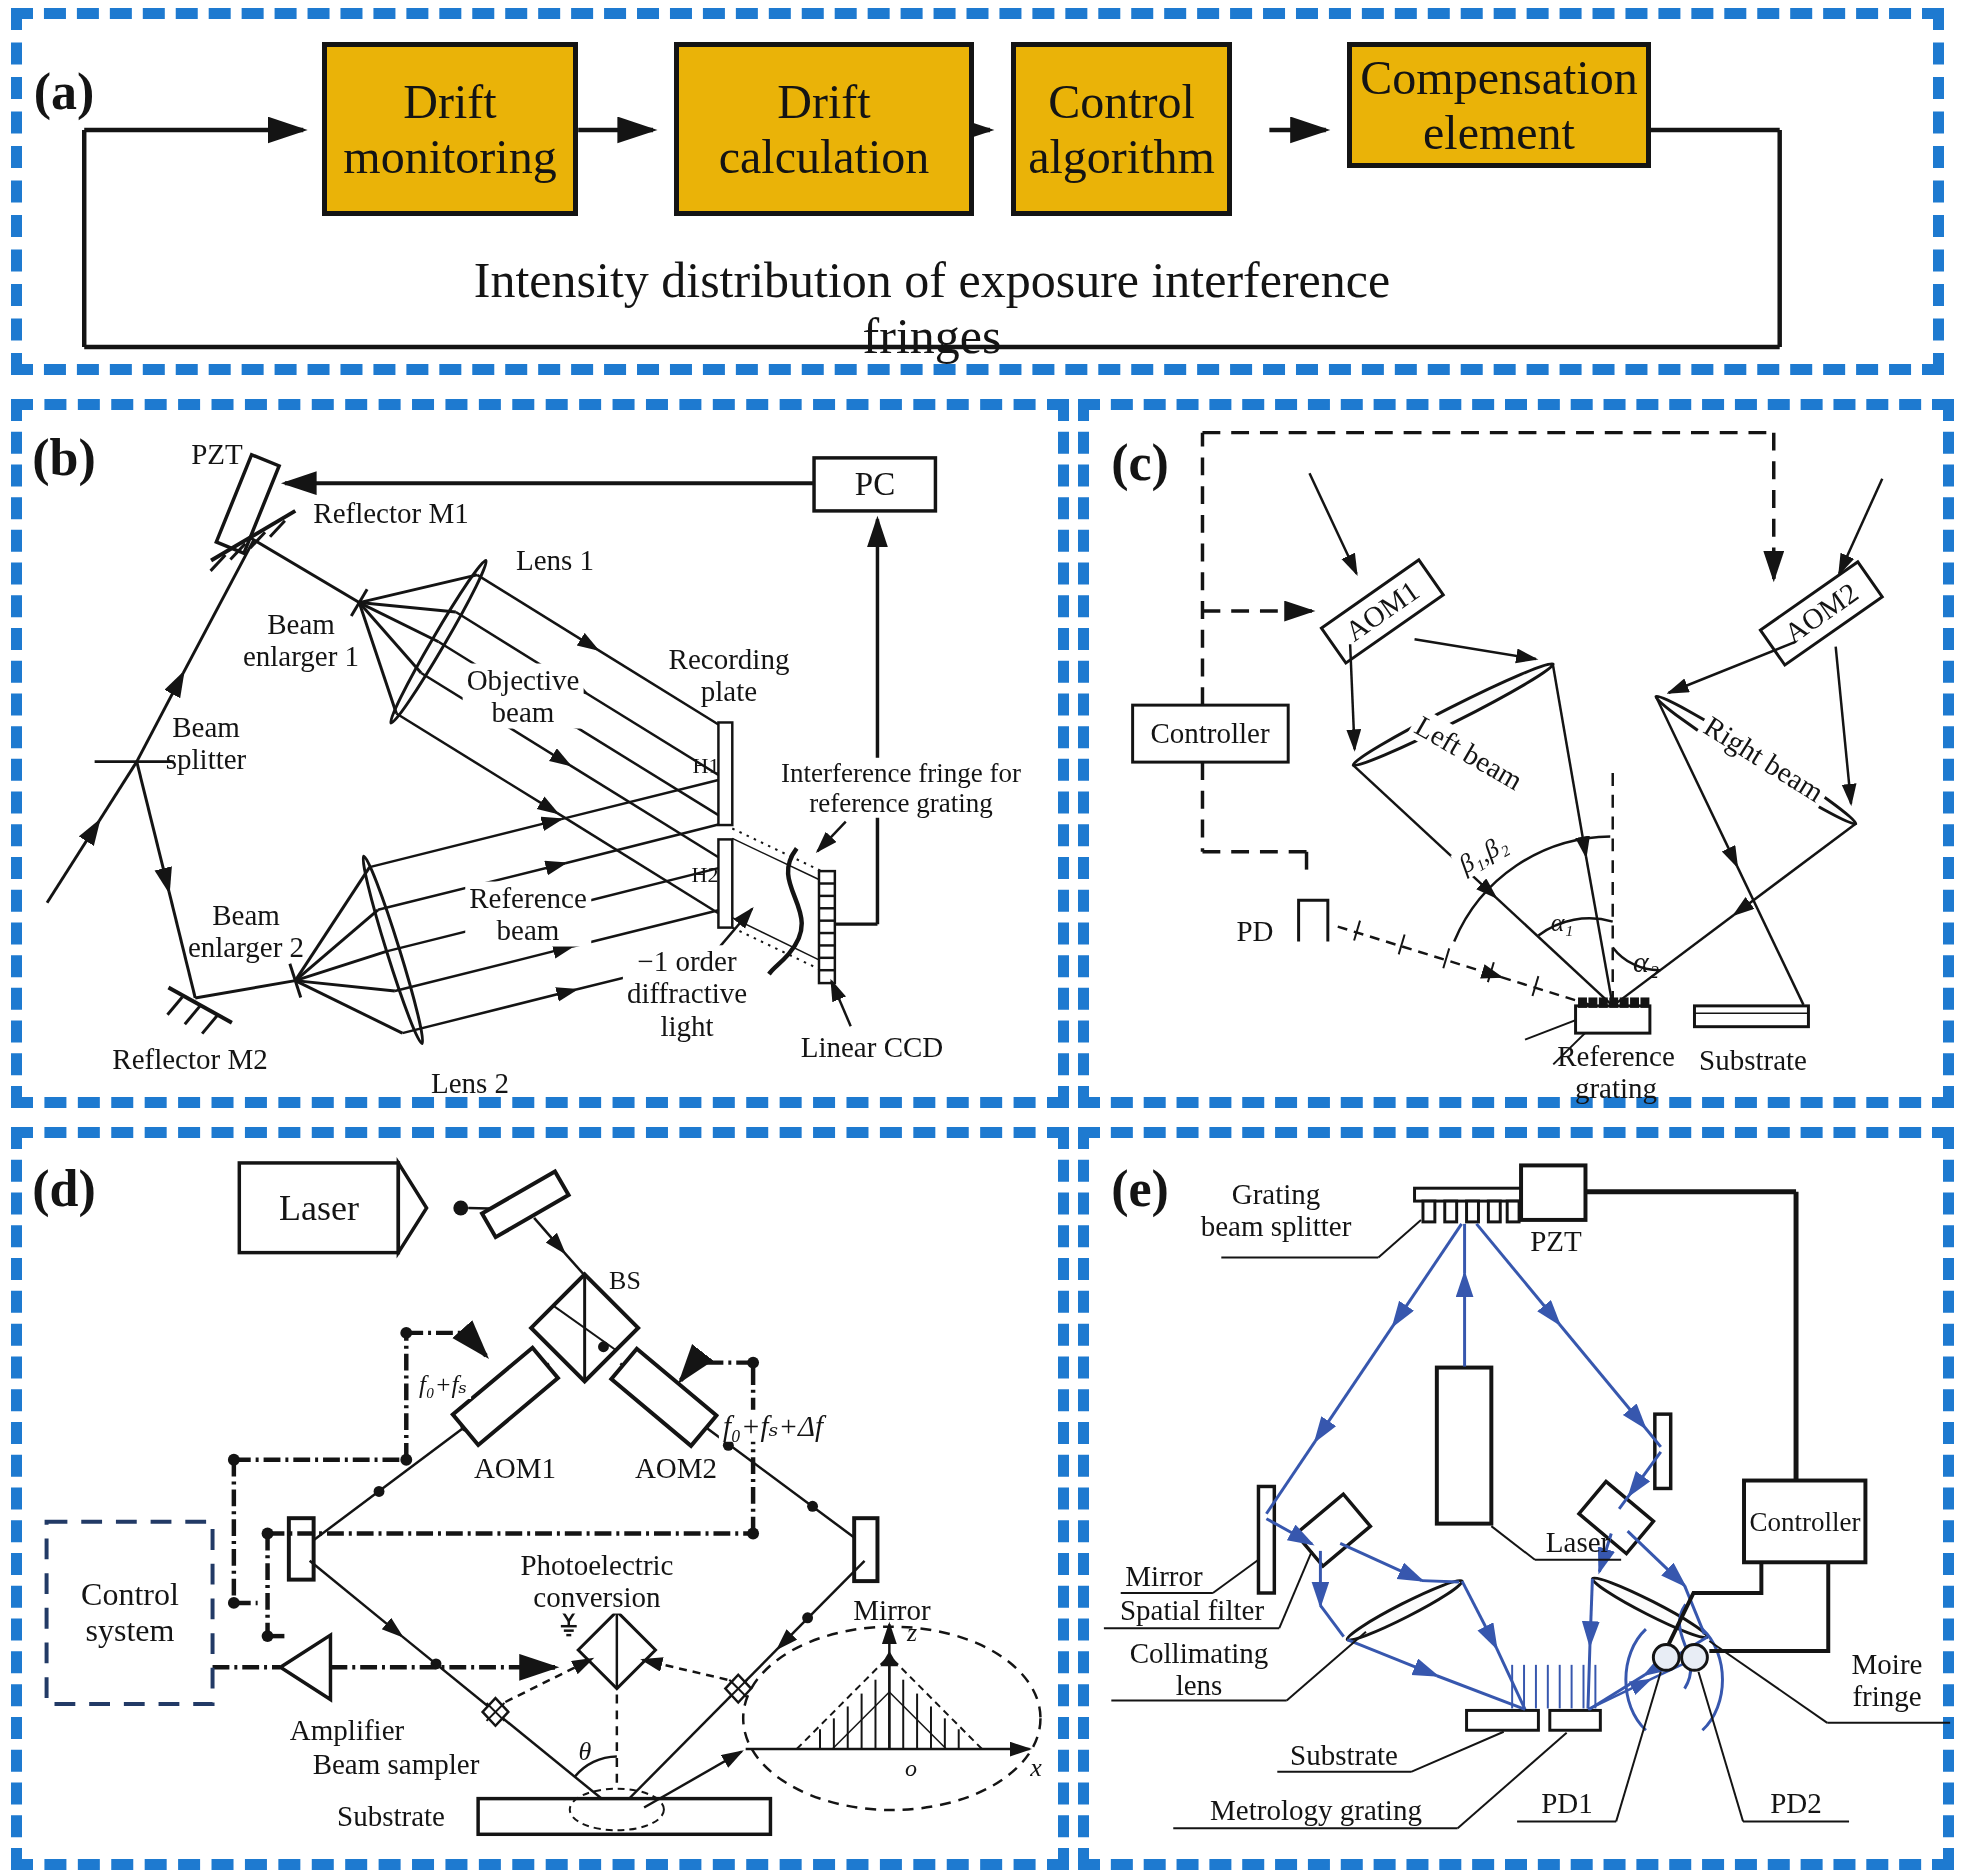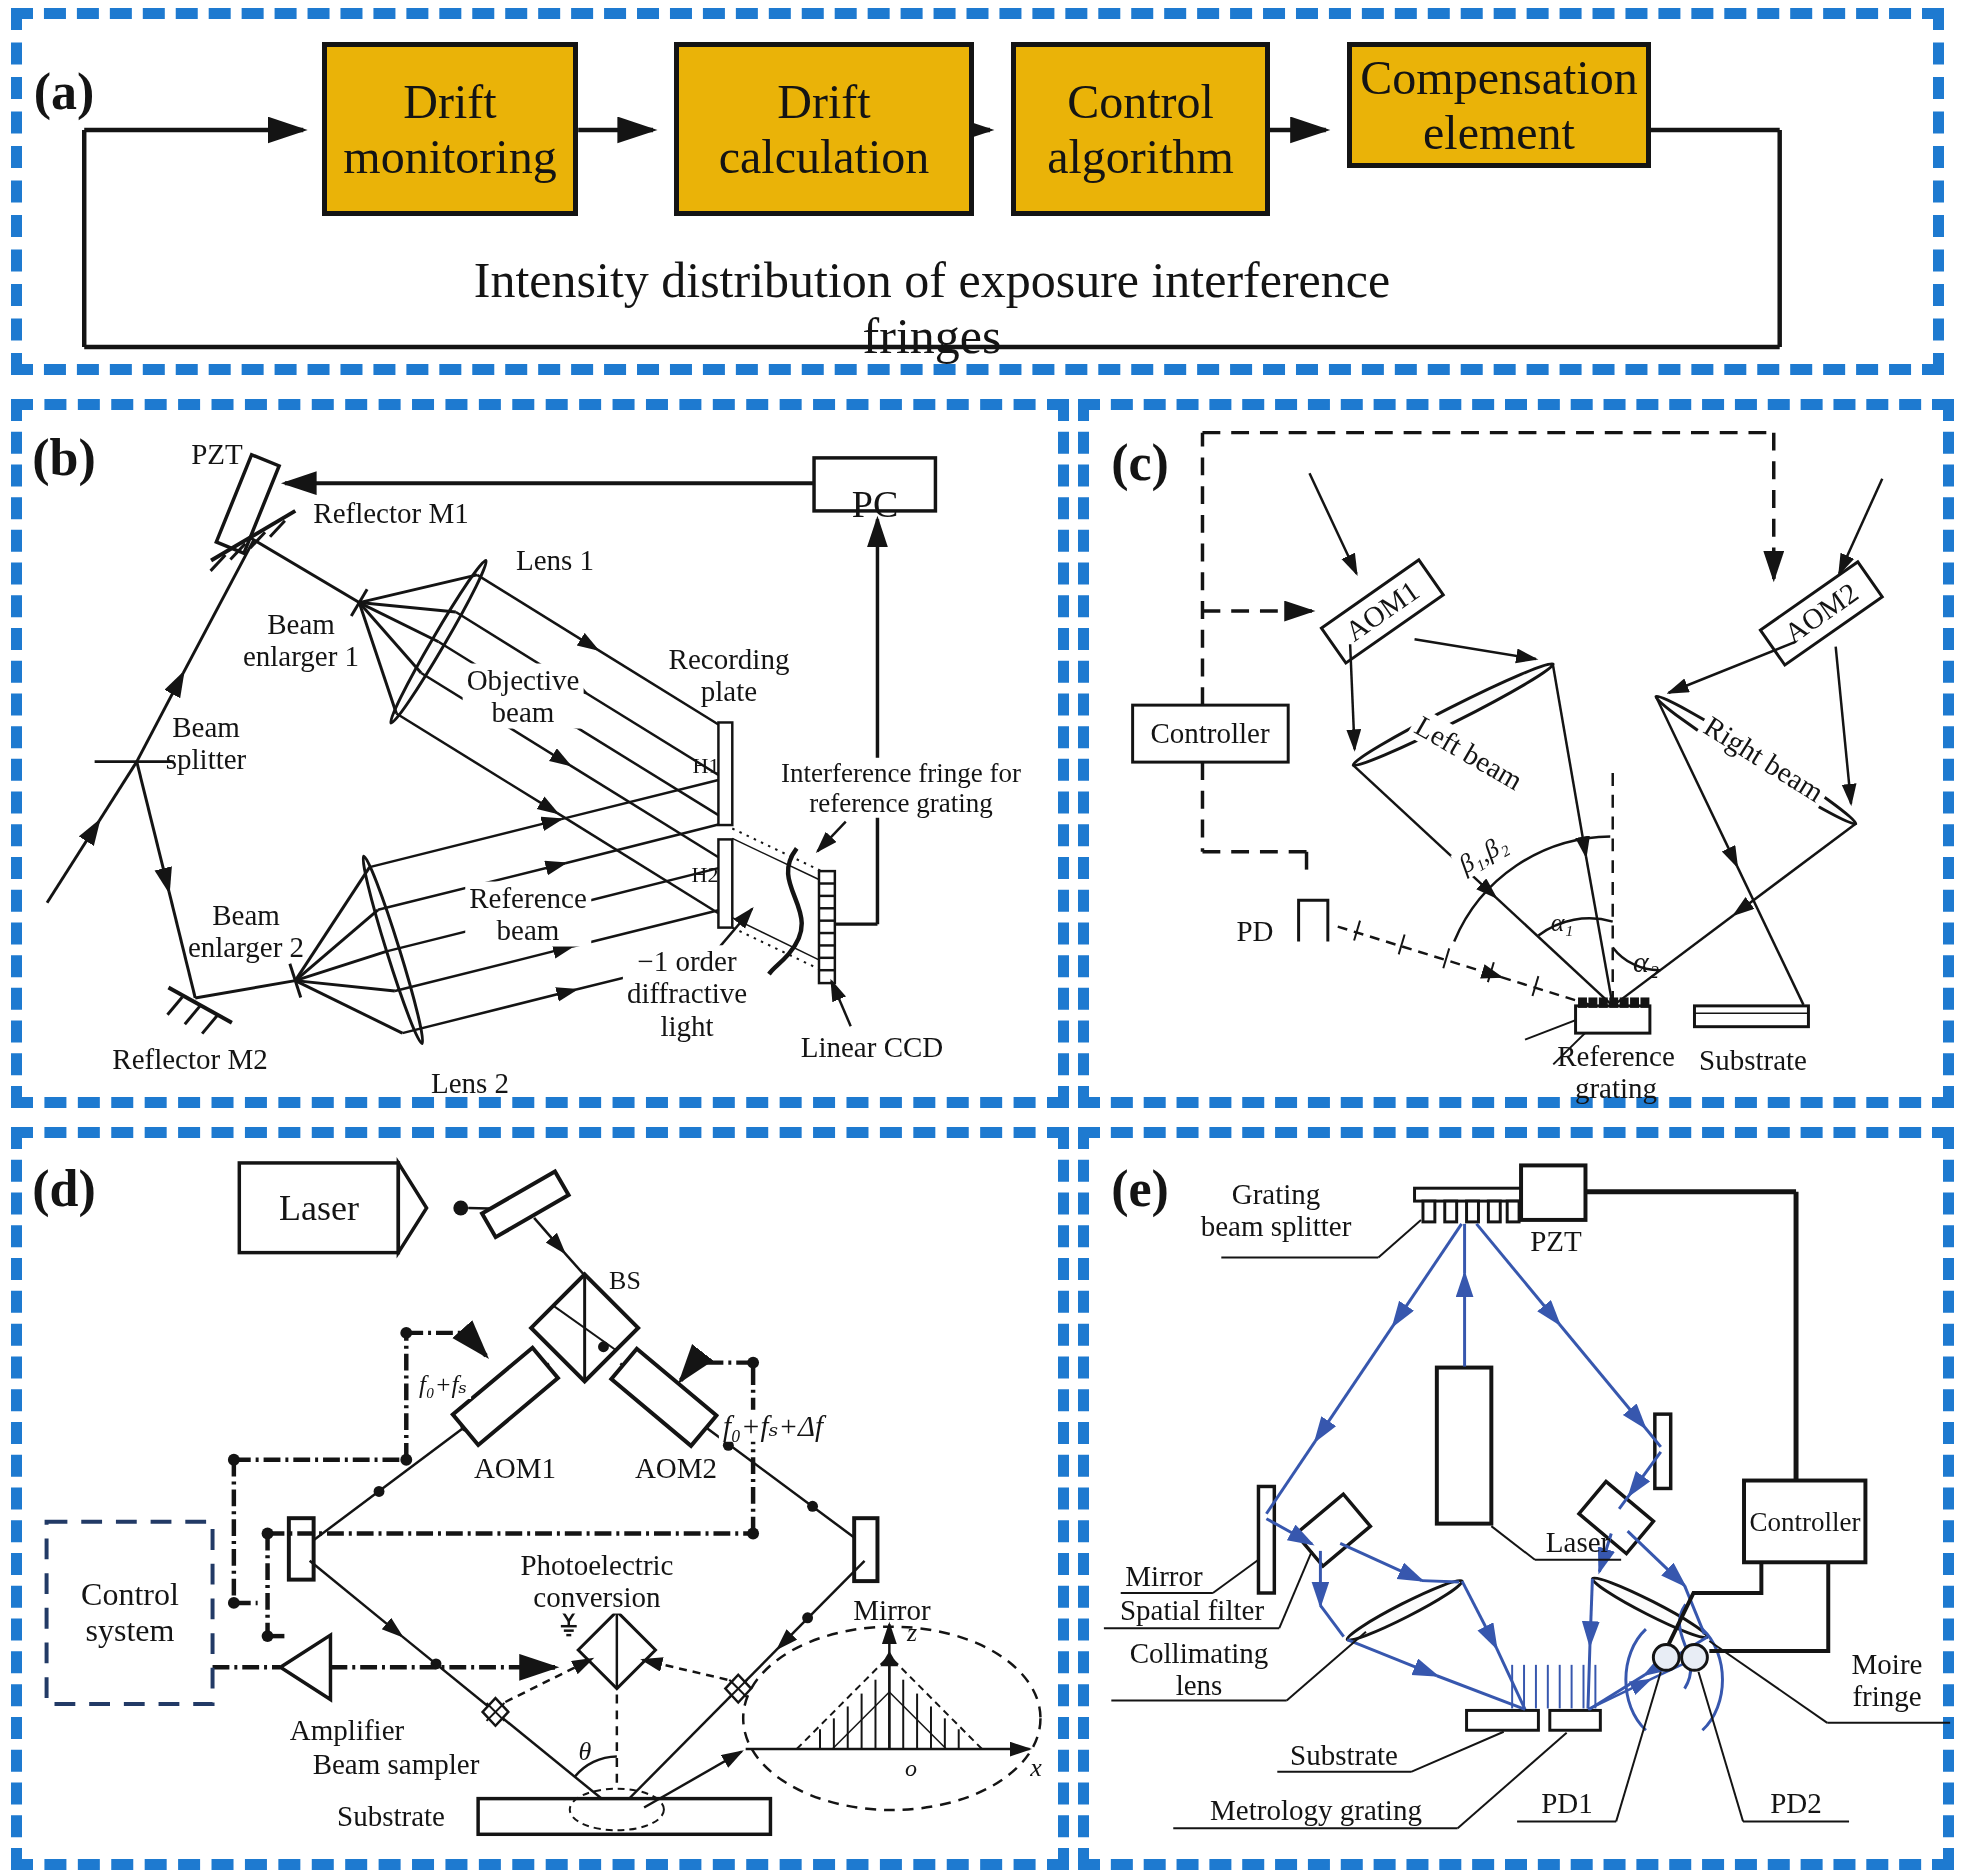--- a/index.html
+++ b/index.html
@@ -441,41 +441,41 @@
   </svg>
 
   <div class="abox" style="left:322px;top:42px;width:256px;height:174px;">
       <span>Drift
 monitoring</span>
     </div>
   <div class="abox" style="left:674px;top:42px;width:300px;height:174px;">
       <span>Drift
 calculation</span>
     </div>
-  <div class="abox" style="left:1011px;top:42px;width:259px;height:174px;">
+  <div class="abox" style="left:1011px;top:42px;width:221px;height:174px;">
       <span>Control
 algorithm</span>
     </div>
   <div class="abox" style="left:1347px;top:42px;width:304px;height:126px;">
       <span>Compensation
 element</span>
     </div>
 
   <div class="lbl tag" style="left:64px;top:92px;">(a)</div>
   <div class="lbl tag" style="left:64px;top:458px;">(b)</div>
   <div class="lbl tag" style="left:1140px;top:463px;">(c)</div>
   <div class="lbl tag" style="left:64px;top:1189px;">(d)</div>
   <div class="lbl tag" style="left:1140px;top:1189px;">(e)</div>
 
   <div class="lbl big" style="left:932px;top:308px;">Intensity distribution of exposure interference fringes</div>
 
   <div class="lbl" style="left:217px;top:454px;">PZT</div>
   <div class="lbl" style="left:391px;top:513px;">Reflector M1</div>
   <div class="lbl" style="left:555px;top:560px;">Lens 1</div>
-  <div class="lbl" style="left:875px;top:484px;font-size:38px;margin-top:20px;">PC</div>
+  <div class="lbl" style="left:875px;top:484px;font-size:33px;">PC</div>
   <div class="lbl" style="left:301px;top:640px;">Beam
 enlarger 1</div>
   <div class="lbl bg" style="left:523px;top:696px;">Objective
 beam</div>
   <div class="lbl" style="left:729px;top:675px;">Recording
 plate</div>
   <div class="lbl small" style="left:706px;top:766px;">H1</div>
   <div class="lbl small" style="left:705px;top:875px;">H2</div>
   <div class="lbl" style="left:206px;top:743px;">Beam
 splitter</div>

